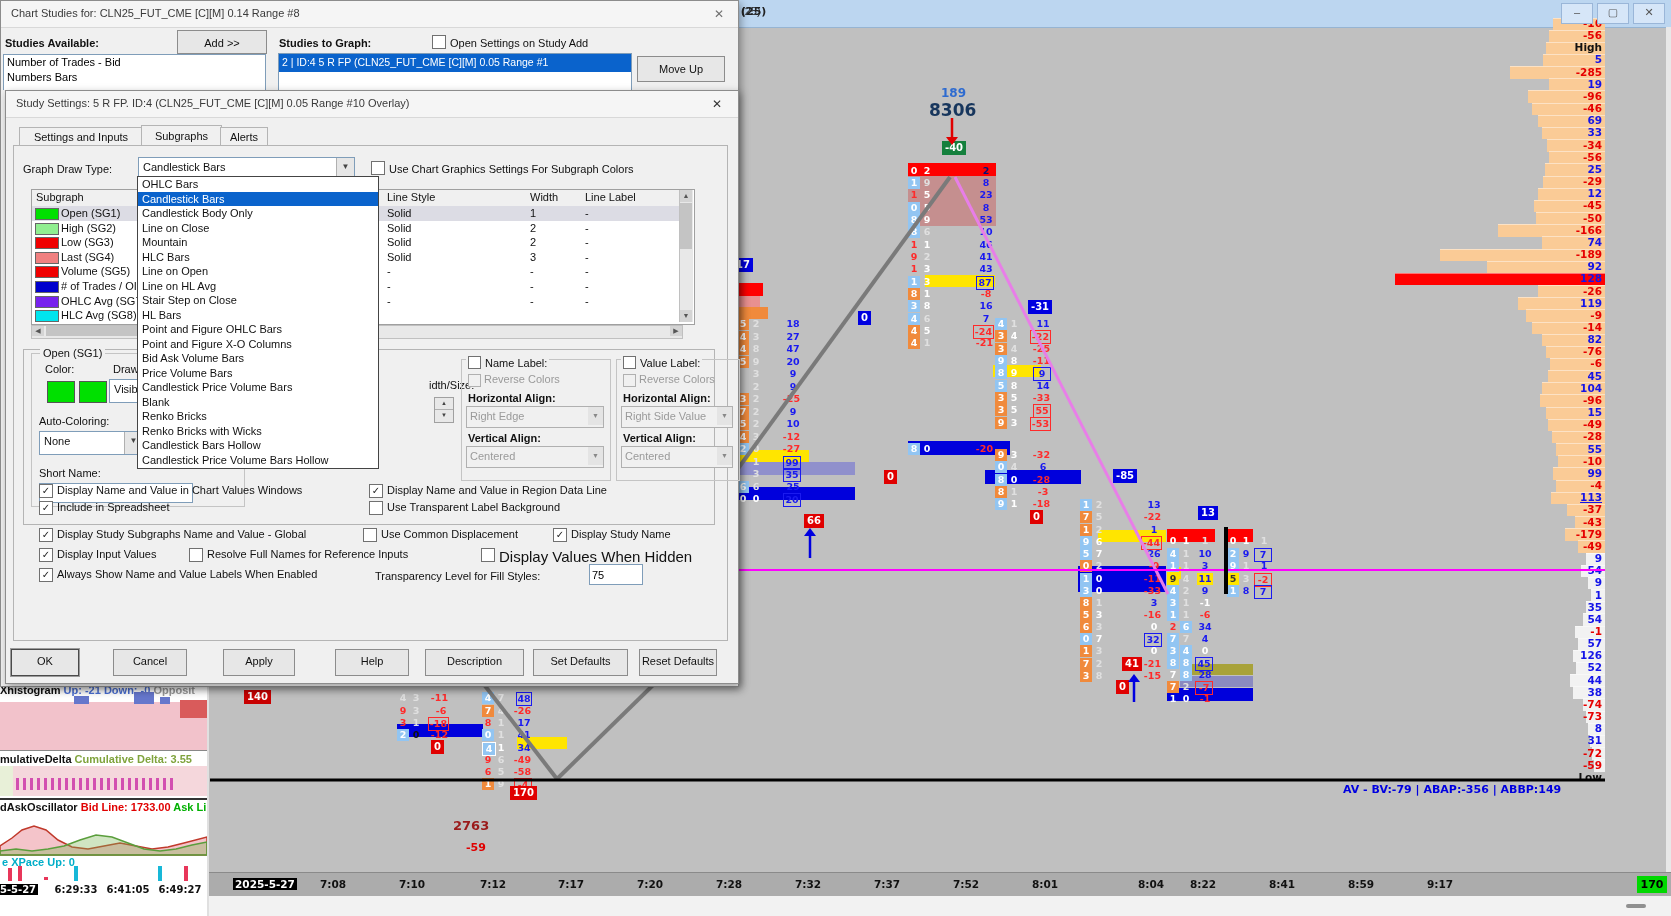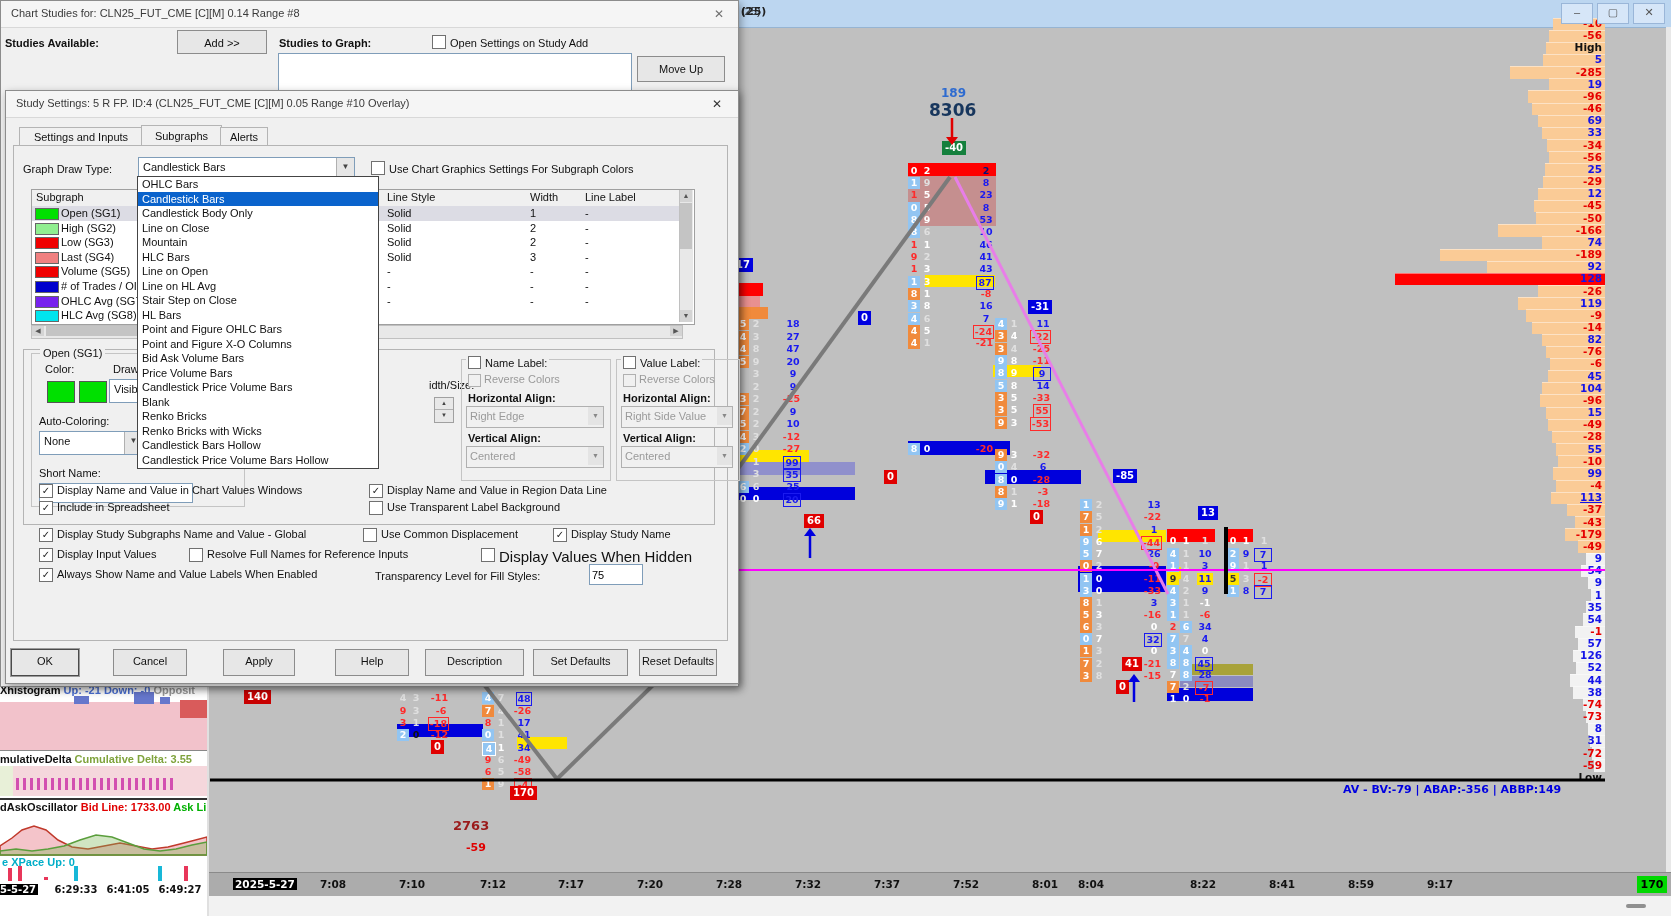--- a/index.html
+++ b/index.html
@@ -685,21 +685,21 @@
       <div class="timelab" style="position: absolute; left: 94px; top: 5px;">7:08</div>
       <div class="timelab" style="position: absolute; left: 173px; top: 5px;">7:10</div>
       <div class="timelab" style="position: absolute; left: 254px; top: 5px;">7:12</div>
       <div class="timelab" style="position: absolute; left: 332px; top: 5px;">7:17</div>
       <div class="timelab" style="position: absolute; left: 411px; top: 5px;">7:20</div>
       <div class="timelab" style="position: absolute; left: 490px; top: 5px;">7:28</div>
       <div class="timelab" style="position: absolute; left: 569px; top: 5px;">7:32</div>
       <div class="timelab" style="position: absolute; left: 648px; top: 5px;">7:37</div>
       <div class="timelab" style="position: absolute; left: 727px; top: 5px;">7:52</div>
       <div class="timelab" style="position: absolute; left: 806px; top: 5px;">8:01</div>
-      <div class="timelab" style="position: absolute; left: 833px; top: 5px; text-align: right;">8:04</div>
+      <div class="timelab" style="position: absolute; left: 912px; top: 5px;">8:04</div>
       <div class="timelab" style="position: absolute; left: 964px; top: 5px;">8:22</div>
       <div class="timelab" style="position: absolute; left: 1043px; top: 5px;">8:41</div>
       <div class="timelab" style="position: absolute; left: 1122px; top: 5px;">8:59</div>
       <div class="timelab" style="position: absolute; left: 1201px; top: 5px;">9:17</div>
       <div style="position: absolute; left: 1430px; top: 3px; width: 30px; height: 17px; background: rgb(0, 216, 0); color: rgb(0, 0, 0); font-weight: bold; font-size: 11px; text-align: center; line-height: 17px; font-family: &quot;DejaVu Sans&quot;, sans-serif;">170</div>
     </div>
   <div class="abs" style="left:207px;top:896px;width:1464px;height:20px;background:#F2F2F2;z-index:2;"></div>
   <div class="abs" style="left:1626px;top:904px;width:20px;height:4px;background:#909090;border-radius:2px;z-index:3;"></div>
 
   <div id="left-panel" class="abs" style="left:0;top:682px;width:207px;height:234px;background:#FFFFFF;border-right:2px solid #E0E0E0;z-index:4;overflow:hidden;">
@@ -773,21 +773,26 @@
   <div class="dlg" id="dlg-studies" style="left:0;top:0;width:737px;height:685px;z-index:10;">
     <div class="dlg-title">
       <span>Chart Studies for: CLN25_FUT_CME [C][M]  0.14 Range #8</span>
       <div class="xbtn" style="right:10px;">✕</div>
     </div>
     <div class="lbl" style="left:4px;top:36px;font-weight:bold;">Studies Available:</div>
     <button class="btn" style="left:176px;top:29px;width:90px;height:24px;">Add &gt;&gt;</button>
     <div class="lbl" style="left:278px;top:36px;font-weight:bold;">Studies to Graph:</div>
     <div class="cb" style="left:431px;top:34px;"></div>
     <div class="lbl" style="left:449px;top:36px;">Open Settings on Study Add</div>
+    <div class="listbox" id="avail-list" style="left:2px;top:53px;width:261px;height:35px;border-bottom:none;">
+        <div style="position: relative; height: 15px; font-size: 11px; line-height: 15px; padding-left: 3px; white-space: nowrap;">Number of Trades - Bid</div>
+        <div style="position: relative; height: 15px; font-size: 11px; line-height: 15px; padding-left: 3px; white-space: nowrap;">Numbers Bars</div>
+      </div>
     <div class="listbox" id="graph-list" style="left:277px;top:52px;width:352px;height:37px;border-bottom:none;">
+        <div style="position: relative; height: 17.5px; font-size: 10.5px; line-height: 17px; padding-left: 3px; white-space: nowrap; background: rgb(10, 99, 204); color: rgb(255, 255, 255);">2 | ID:4  5 R FP (CLN25_FUT_CME [C][M]  0.05 Range #1</div>
       </div>
     <button class="btn" style="left:636px;top:55px;width:88px;height:26px;">Move Up</button>
   </div>
 
   <div class="dlg" id="dlg-settings" style="left:5px;top:90px;width:732px;height:592px;z-index:20;">
     <div class="dlg-title">
       <span>Study Settings: 5 R FP. ID:4 (CLN25_FUT_CME [C][M]  0.05 Range #10 Overlay)</span>
       <div class="xbtn" style="right:12px;color:#333;">✕</div>
     </div>
     <div id="tabs">

